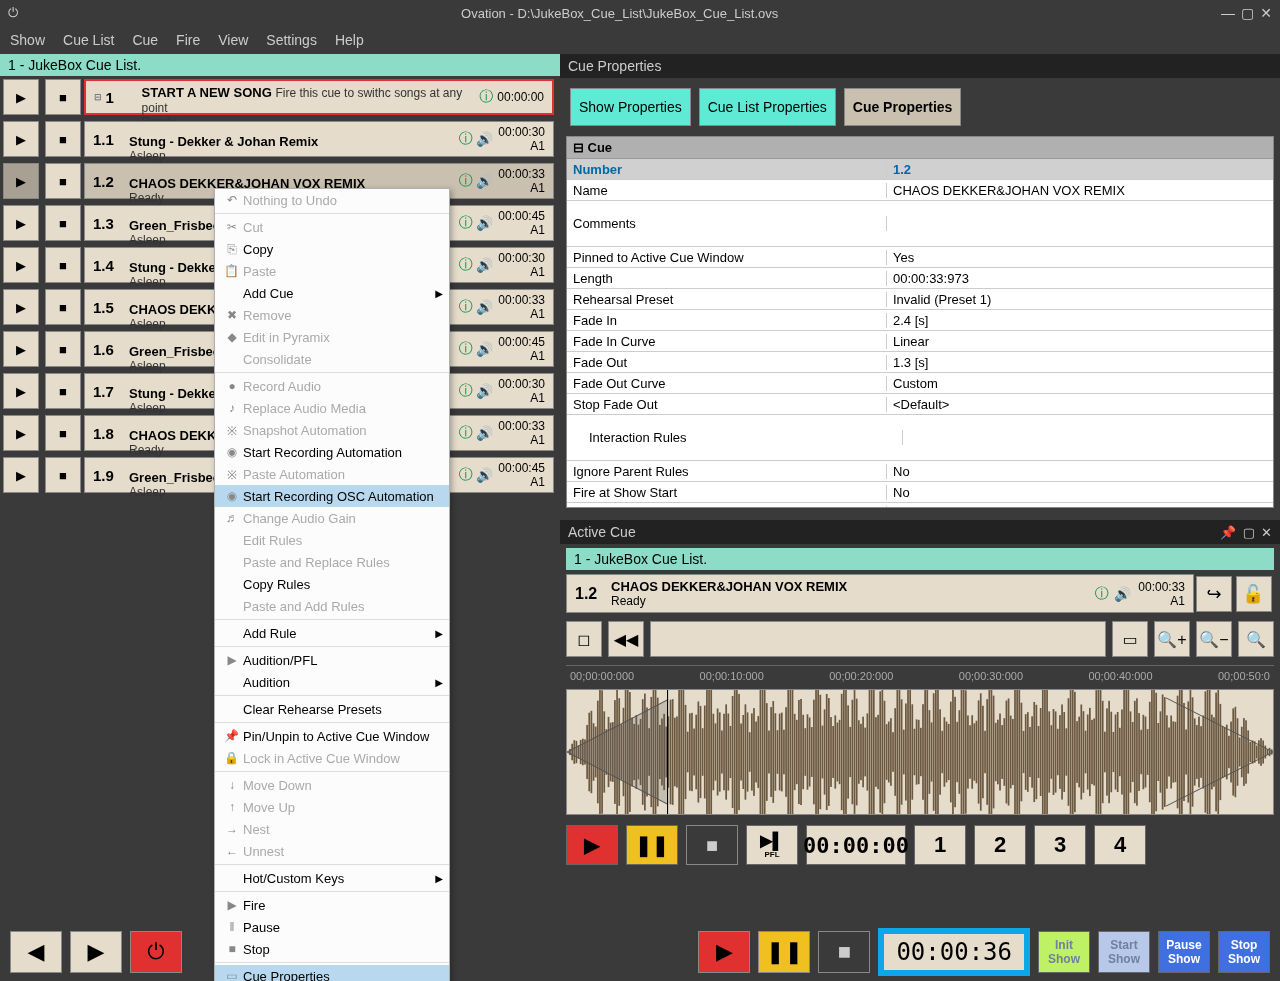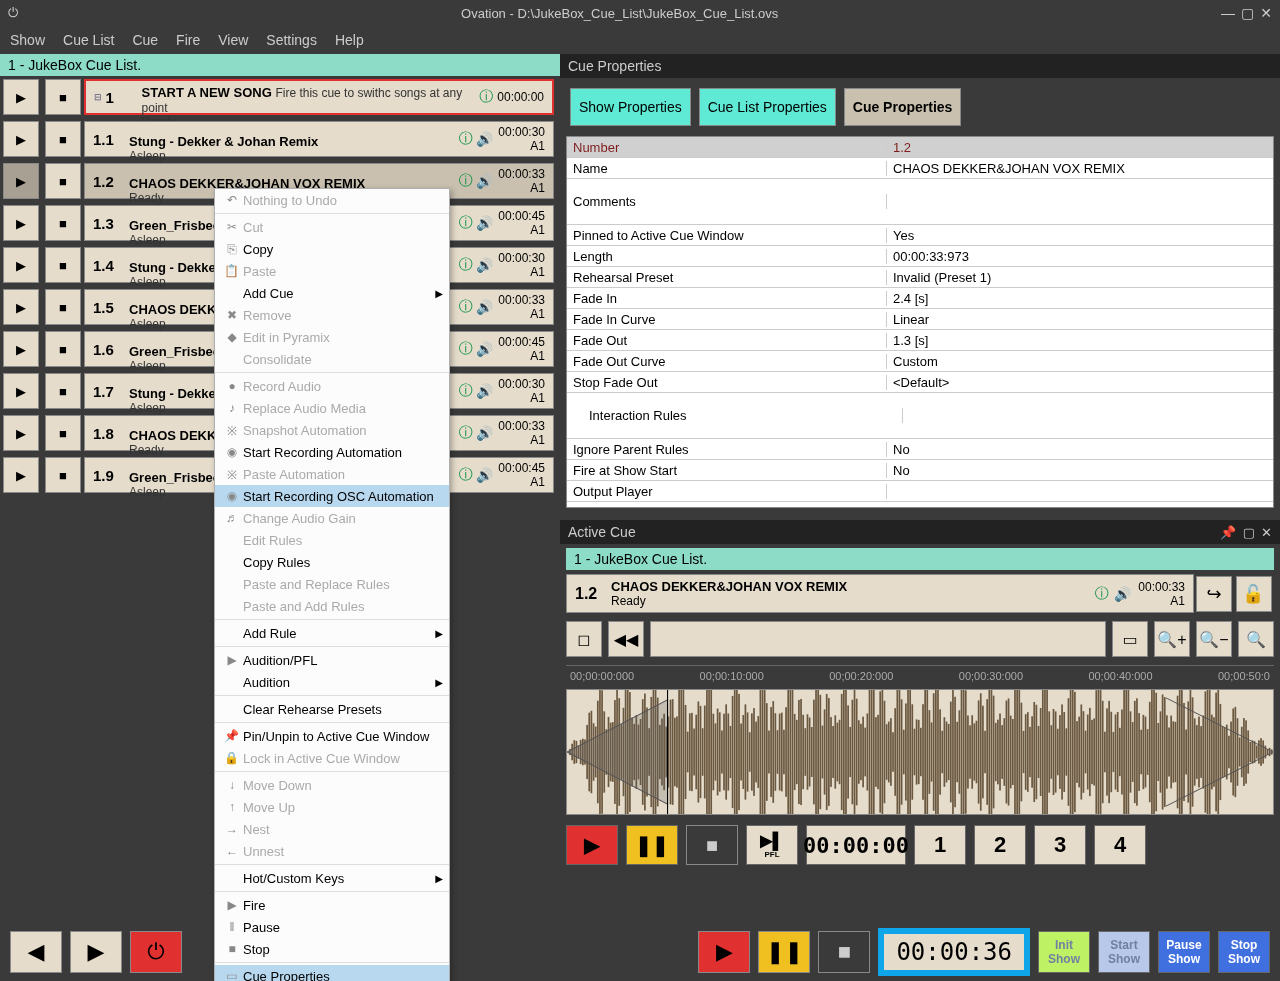--- a/index.html
+++ b/index.html
@@ -27,21 +27,21 @@
 .cue-right { display: flex; align-items: center; gap: 4px; font-size: 12px; }
 .cicon { color: #0a9040; font-size: 14px; }
 .panel-header { background: #222; color: #ccc; padding: 4px 8px; height: 24px; font-size: 14px; display: flex; align-items: center; }
 .panel-header .icons { margin-left: auto; display: flex; gap: 6px; font-size: 13px; }
 .prop-tabs { display: flex; gap: 8px; padding: 10px; }
 .prop-tab { background: #5eead4; color: #000; padding: 10px 8px; font-size: 14px; border: 1px solid #888; }
 .prop-tab.active { background: #c9c0af; font-weight: bold; }
 .prop-grid { background: #fff; color: #000; margin: 0 6px 6px 6px; height: 372px; overflow-y: auto; border: 1px solid #888; font-size: 13px; }
 .prop-section { background: #b0b0b0; padding: 3px 6px; font-weight: bold; border-bottom: 1px solid #999; }
 .prop-row { display: flex; border-bottom: 1px solid #ccc; height: 21px; align-items: center; }
-.prop-row.head { background: #d0d0d0; color: #7f1d1d; }
+.prop-row.head { background: #d0d0d0; color: #0369a1; font-weight: bold; }
 .prop-label { width: 320px; padding: 0 6px; border-right: 1px solid #ccc; }
 .prop-value { flex: 1; padding: 0 6px; }
 .active-cue-panel { flex: 1; display: flex; flex-direction: column; margin-top: 6px; }
 .ac-cuebar { background: #e5dccb; margin: 4px 6px; border: 1px solid #888; display: flex; align-items: center; padding: 4px 8px; color: #000; }
 .ac-cuenum { font-weight: bold; font-size: 16px; width: 36px; }
 .ac-cuemain { flex: 1; }
 .ac-cuetitle { font-weight: bold; font-size: 13px; }
 .ac-cuestatus { font-size: 12px; }
 .ac-cueright { display: flex; align-items: center; gap: 6px; font-size: 12px; }
 .ac-sidebtn { width: 36px; height: 36px; background: #e5dccb; border: 1px solid #888; margin: 4px 2px; display: flex; align-items: center; justify-content: center; color: #000; font-size: 18px; }
@@ -325,20 +325,21 @@
 
     <div class="panel-header">
       <span>Cue Properties</span>
     </div>
     <div class="prop-tabs">
       <div class="prop-tab">Show Properties</div>
       <div class="prop-tab">Cue List Properties</div>
       <div class="prop-tab active">Cue Properties</div>
     </div>
     <div class="prop-grid">
+      <div class="prop-section">⊟ <span>Cue</span></div>
       <div id="prop-rows">
           <div class="prop-row head">
             <div class="prop-label">Number</div>
     <div class="prop-value">1.2</div>
           </div>
           <div class="prop-row">
             <div class="prop-label">Name</div>
     <div class="prop-value">CHAOS DEKKER&amp;JOHAN VOX REMIX</div>
           </div>
           <div class="prop-row" style="height: 46px;">
@@ -891,27 +892,27 @@
     <span class="cm-label">Start Recording OSC Automation</span>
     </div>
     <div class="cm-item disabled">
       <span class="cm-icon">♬</span>
     <span class="cm-label">Change Audio Gain</span>
     </div>
     <div class="cm-item disabled">
       <span class="cm-icon"></span>
     <span class="cm-label">Edit Rules</span>
     </div>
+    <div class="cm-item disabled">
+      <span class="cm-icon"></span>
+    <span class="cm-label">Paste and Replace Rules</span>
+    </div>
     <div class="cm-item">
       <span class="cm-icon"></span>
     <span class="cm-label">Copy Rules</span>
-    </div>
-    <div class="cm-item disabled">
-      <span class="cm-icon"></span>
-    <span class="cm-label">Paste and Replace Rules</span>
     </div>
     <div class="cm-item disabled">
       <span class="cm-icon"></span>
     <span class="cm-label">Paste and Add Rules</span>
     </div>
     <div class="cm-item sep"></div>
     <div class="cm-item">
       <span class="cm-icon"></span>
     <span class="cm-label">Add Rule</span>
     <span class="cm-arrow">▶</span>

